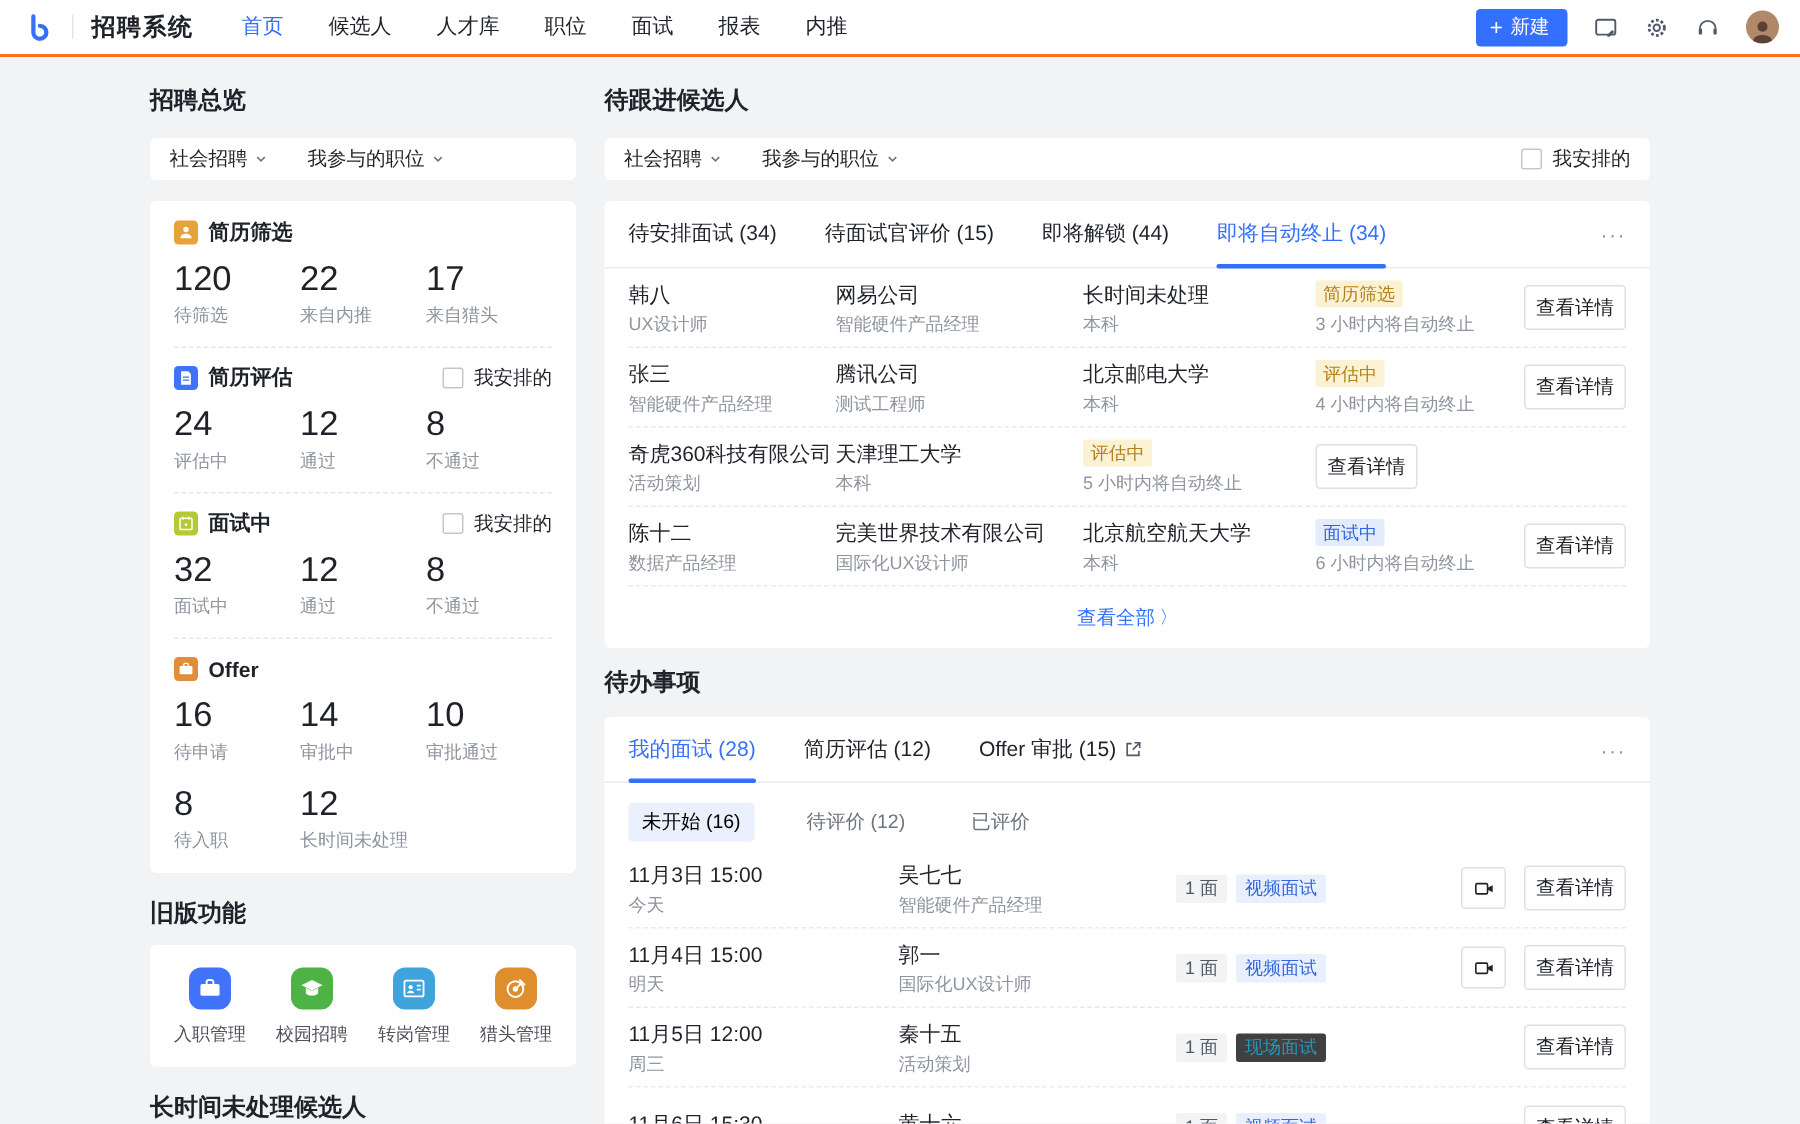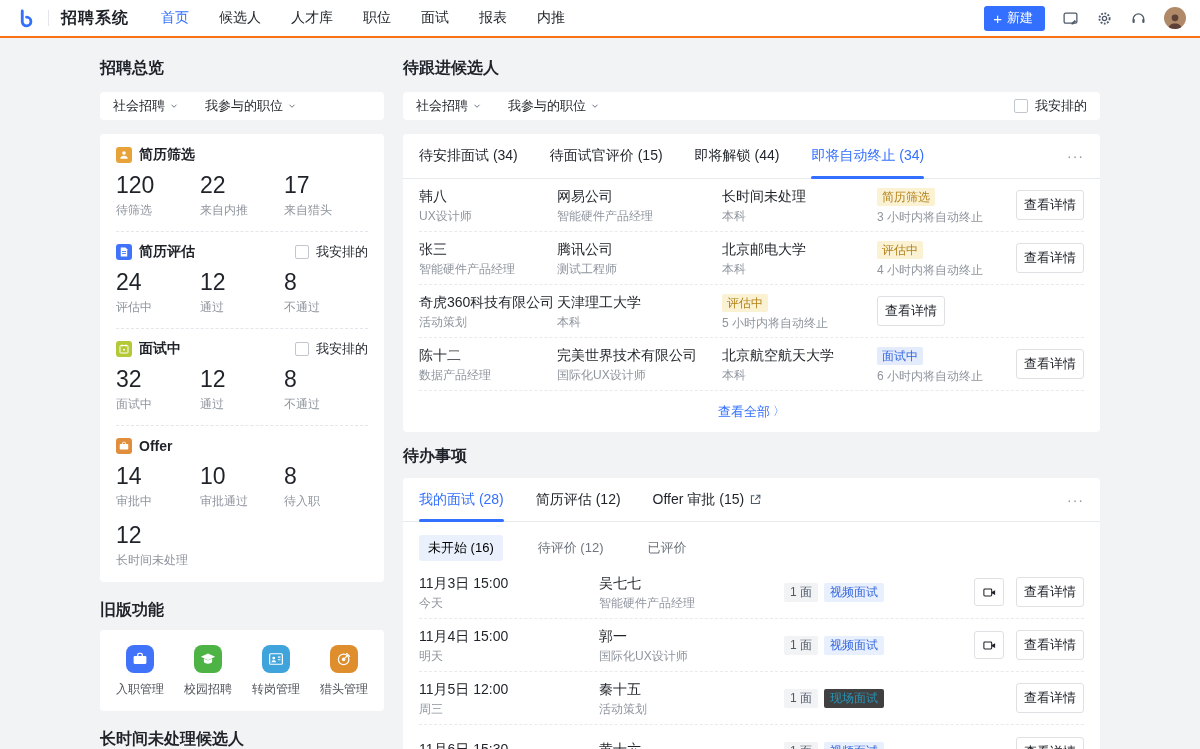--- a/index.html
+++ b/index.html
@@ -271,20 +271,24 @@
           <span class="stage-icon" style="background:#e08e3c">
             <svg viewBox="0 0 24 24" fill="#fff">
                 <rect x="3.5" y="8" width="17" height="11" rx="1.5"></rect>
                 <path d="M9 8V6.3A1.8 1.8 0 0 1 10.8 4.5h2.4A1.8 1.8 0 0 1 15 6.3V8" fill="none" stroke="#fff" stroke-width="1.8"></path>
               </svg>
           </span>
           <span class="stage-name">Offer</span>
         </div>
         <div class="stats">
           <div>
+              <div class="stat-val">16</div>
+              <div class="stat-lab">待申请</div>
+            </div>
+          <div>
               <div class="stat-val">14</div>
               <div class="stat-lab">审批中</div>
             </div>
           <div>
               <div class="stat-val">10</div>
               <div class="stat-lab">审批通过</div>
             </div>
           <div>
               <div class="stat-val">8</div>
               <div class="stat-lab">待入职</div>

